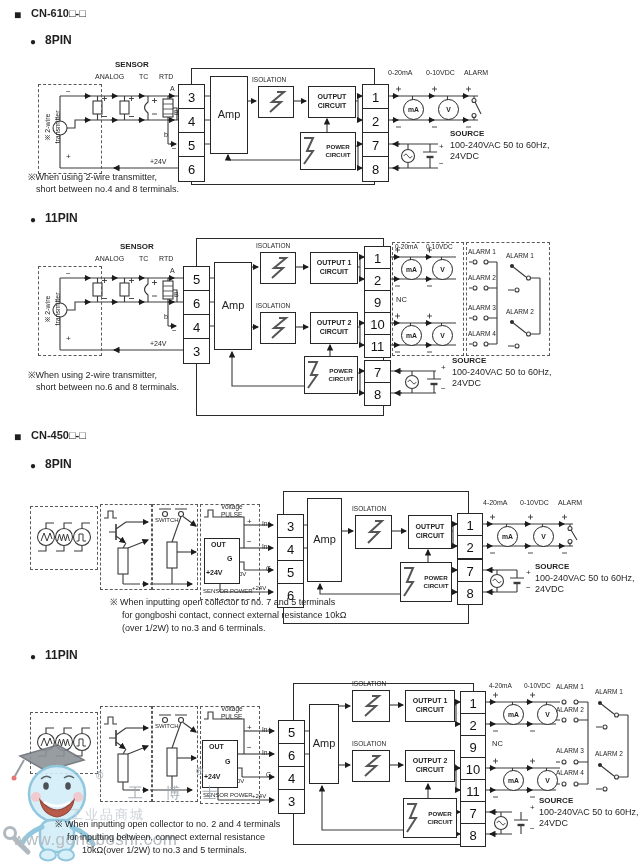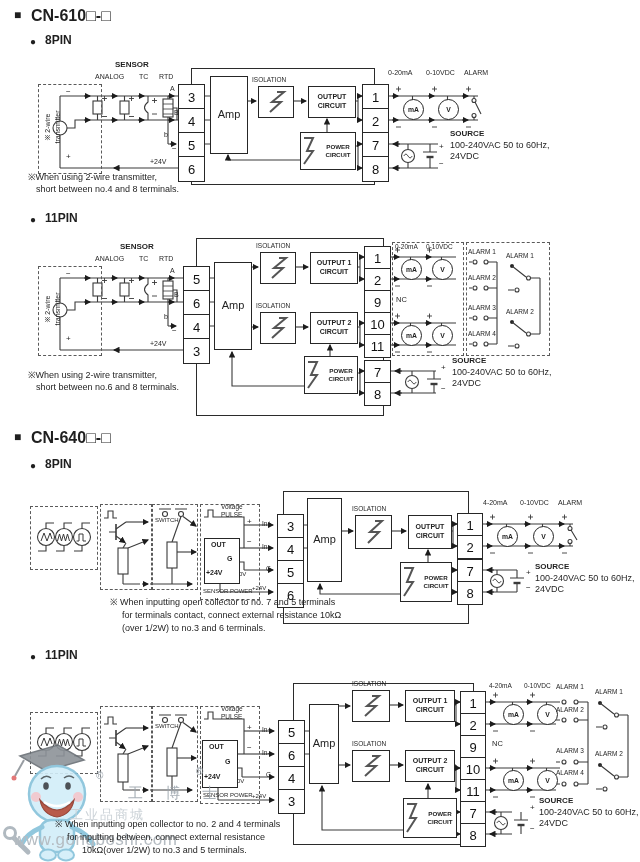--- a/index.html
+++ b/index.html
@@ -12,21 +12,21 @@
       display:flex;align-items:center;justify-content:center;font-size:13px;color:#111;z-index:2}
   .bx{position:absolute;background:#fff;border:1.5px solid #262626;z-index:2;display:flex;
       align-items:center;justify-content:center;text-align:center;font-size:7px;font-weight:bold;
       color:#222;line-height:1.25}
   .obox{position:absolute;background:#fff;border:1.5px solid #262626;z-index:2}
   .amp{font-size:11px;font-weight:normal}
   .meter{position:absolute;width:19px;height:19px;border-radius:50%;background:#fff;border:1.4px solid #262626;
       display:flex;align-items:center;justify-content:center;font-size:6.8px;font-weight:bold;color:#222;z-index:2}
   .t{position:absolute;font-size:9px;line-height:1.15;white-space:nowrap;z-index:3;color:#1f1f1f}
   .f6{font-size:6px}.f65{font-size:6.5px}.f7{font-size:7px}.f75{font-size:7.5px}
-  .f8{font-size:8px}.f10{font-size:10px}.f12{font-size:12px}.f15{font-size:16px}
+  .f8{font-size:8px}.f10{font-size:10px}.f12{font-size:12px}.f15{font-size:11px}
   .b{font-weight:bold}
   .gray{color:#9aa3ab}
   .vtxt{position:absolute;transform-origin:0 0;transform:rotate(-90deg);font-size:7px;
         line-height:9.5px;text-align:center;z-index:3;color:#222;white-space:nowrap}
   .pwr{justify-content:flex-start;padding:0}
   .pwrlbl{flex:1;font-size:6.2px;font-weight:bold;line-height:1.25}
   .isvg{display:block}
   .wm-brand{letter-spacing:9px;font-size:15px;opacity:.85}
   .wm-shop{font-size:13px;color:#ccd3d8;letter-spacing:2px}
   .wm-url{font-size:17px;color:#b5bcc2;letter-spacing:.5px}
@@ -490,21 +490,21 @@
   <div class="t f8" style="left:441px;top:363px">+</div>
   <div class="t f8" style="left:441px;top:384px">−</div>
   <div class="t f8 b" style="left:452px;top:356px">SOURCE</div>
   <div class="t" style="left:452px;top:367px">100-240VAC 50 to 60Hz,</div>
   <div class="t" style="left:452px;top:378px">24VDC</div>
   <div class="t" style="left:28px;top:370px">※When using 2-wire transmitter,</div>
   <div class="t" style="left:36px;top:382px">short between no.6 and 8 terminals.</div>
 </div>
 
 <div class="t f12 b" style="left:14px;top:431px">■</div>
-<div class="t f15 b" style="left:31px;top:429px">CN-640□-□</div>
+<div class="t f15 b" style="left:31px;top:429px">CN-450□-□</div>
 <div class="t f10 b" style="left:30px;top:460px">●</div>
 <div class="t f12 b" style="left:45px;top:458px">8PIN</div>
 
 <div>
   <div class="dash" style="left:30px;top:506px;width:66px;height:62px"></div>
   <div class="dash" style="left:100px;top:504px;width:50px;height:84px"></div>
   <div class="dash" style="left:152px;top:504px;width:44px;height:84px"></div>
   <div class="dash" style="left:200px;top:504px;width:58px;height:94px"></div>
   <div class="t f6" style="left:155px;top:517px">SWITCH</div>
   <div class="t f65" style="left:221px;top:503px">Voltage</div>
@@ -550,21 +550,21 @@
   <div class="t f7" style="left:520px;top:499px">0-10VDC</div>
   <div class="t f7" style="left:558px;top:499px">ALARM</div>
   <div class="meter" style="left:497px;top:526px">mA</div>
   <div class="meter" style="left:533px;top:526px">V</div>
   <div class="t f8" style="left:526px;top:568px">+</div>
   <div class="t f8" style="left:526px;top:583px">−</div>
   <div class="t f8 b" style="left:535px;top:562px">SOURCE</div>
   <div class="t" style="left:535px;top:573px">100-240VAC 50 to 60Hz,</div>
   <div class="t" style="left:535px;top:584px">24VDC</div>
   <div class="t" style="left:110px;top:597px">※ When inputting open collector to no. 7 and 5 terminals</div>
-  <div class="t" style="left:122px;top:610px">for terminals contact, connect external resistance 10kΩ</div>
+  <div class="t" style="left:122px;top:610px">for gongboshi contact, connect external resistance 10kΩ</div>
   <div class="t" style="left:122px;top:623px">(over 1/2W) to no.3 and 6 terminals.</div>
 </div>
 
 <div class="t f10 b" style="left:30px;top:651px">●</div>
 <div class="t f12 b" style="left:45px;top:649px">11PIN</div>
 
 <div>
   <div class="dash" style="left:30px;top:712px;width:66px;height:60px"></div>
   <div class="dash" style="left:100px;top:706px;width:50px;height:94px"></div>
   <div class="dash" style="left:152px;top:706px;width:44px;height:94px"></div>

